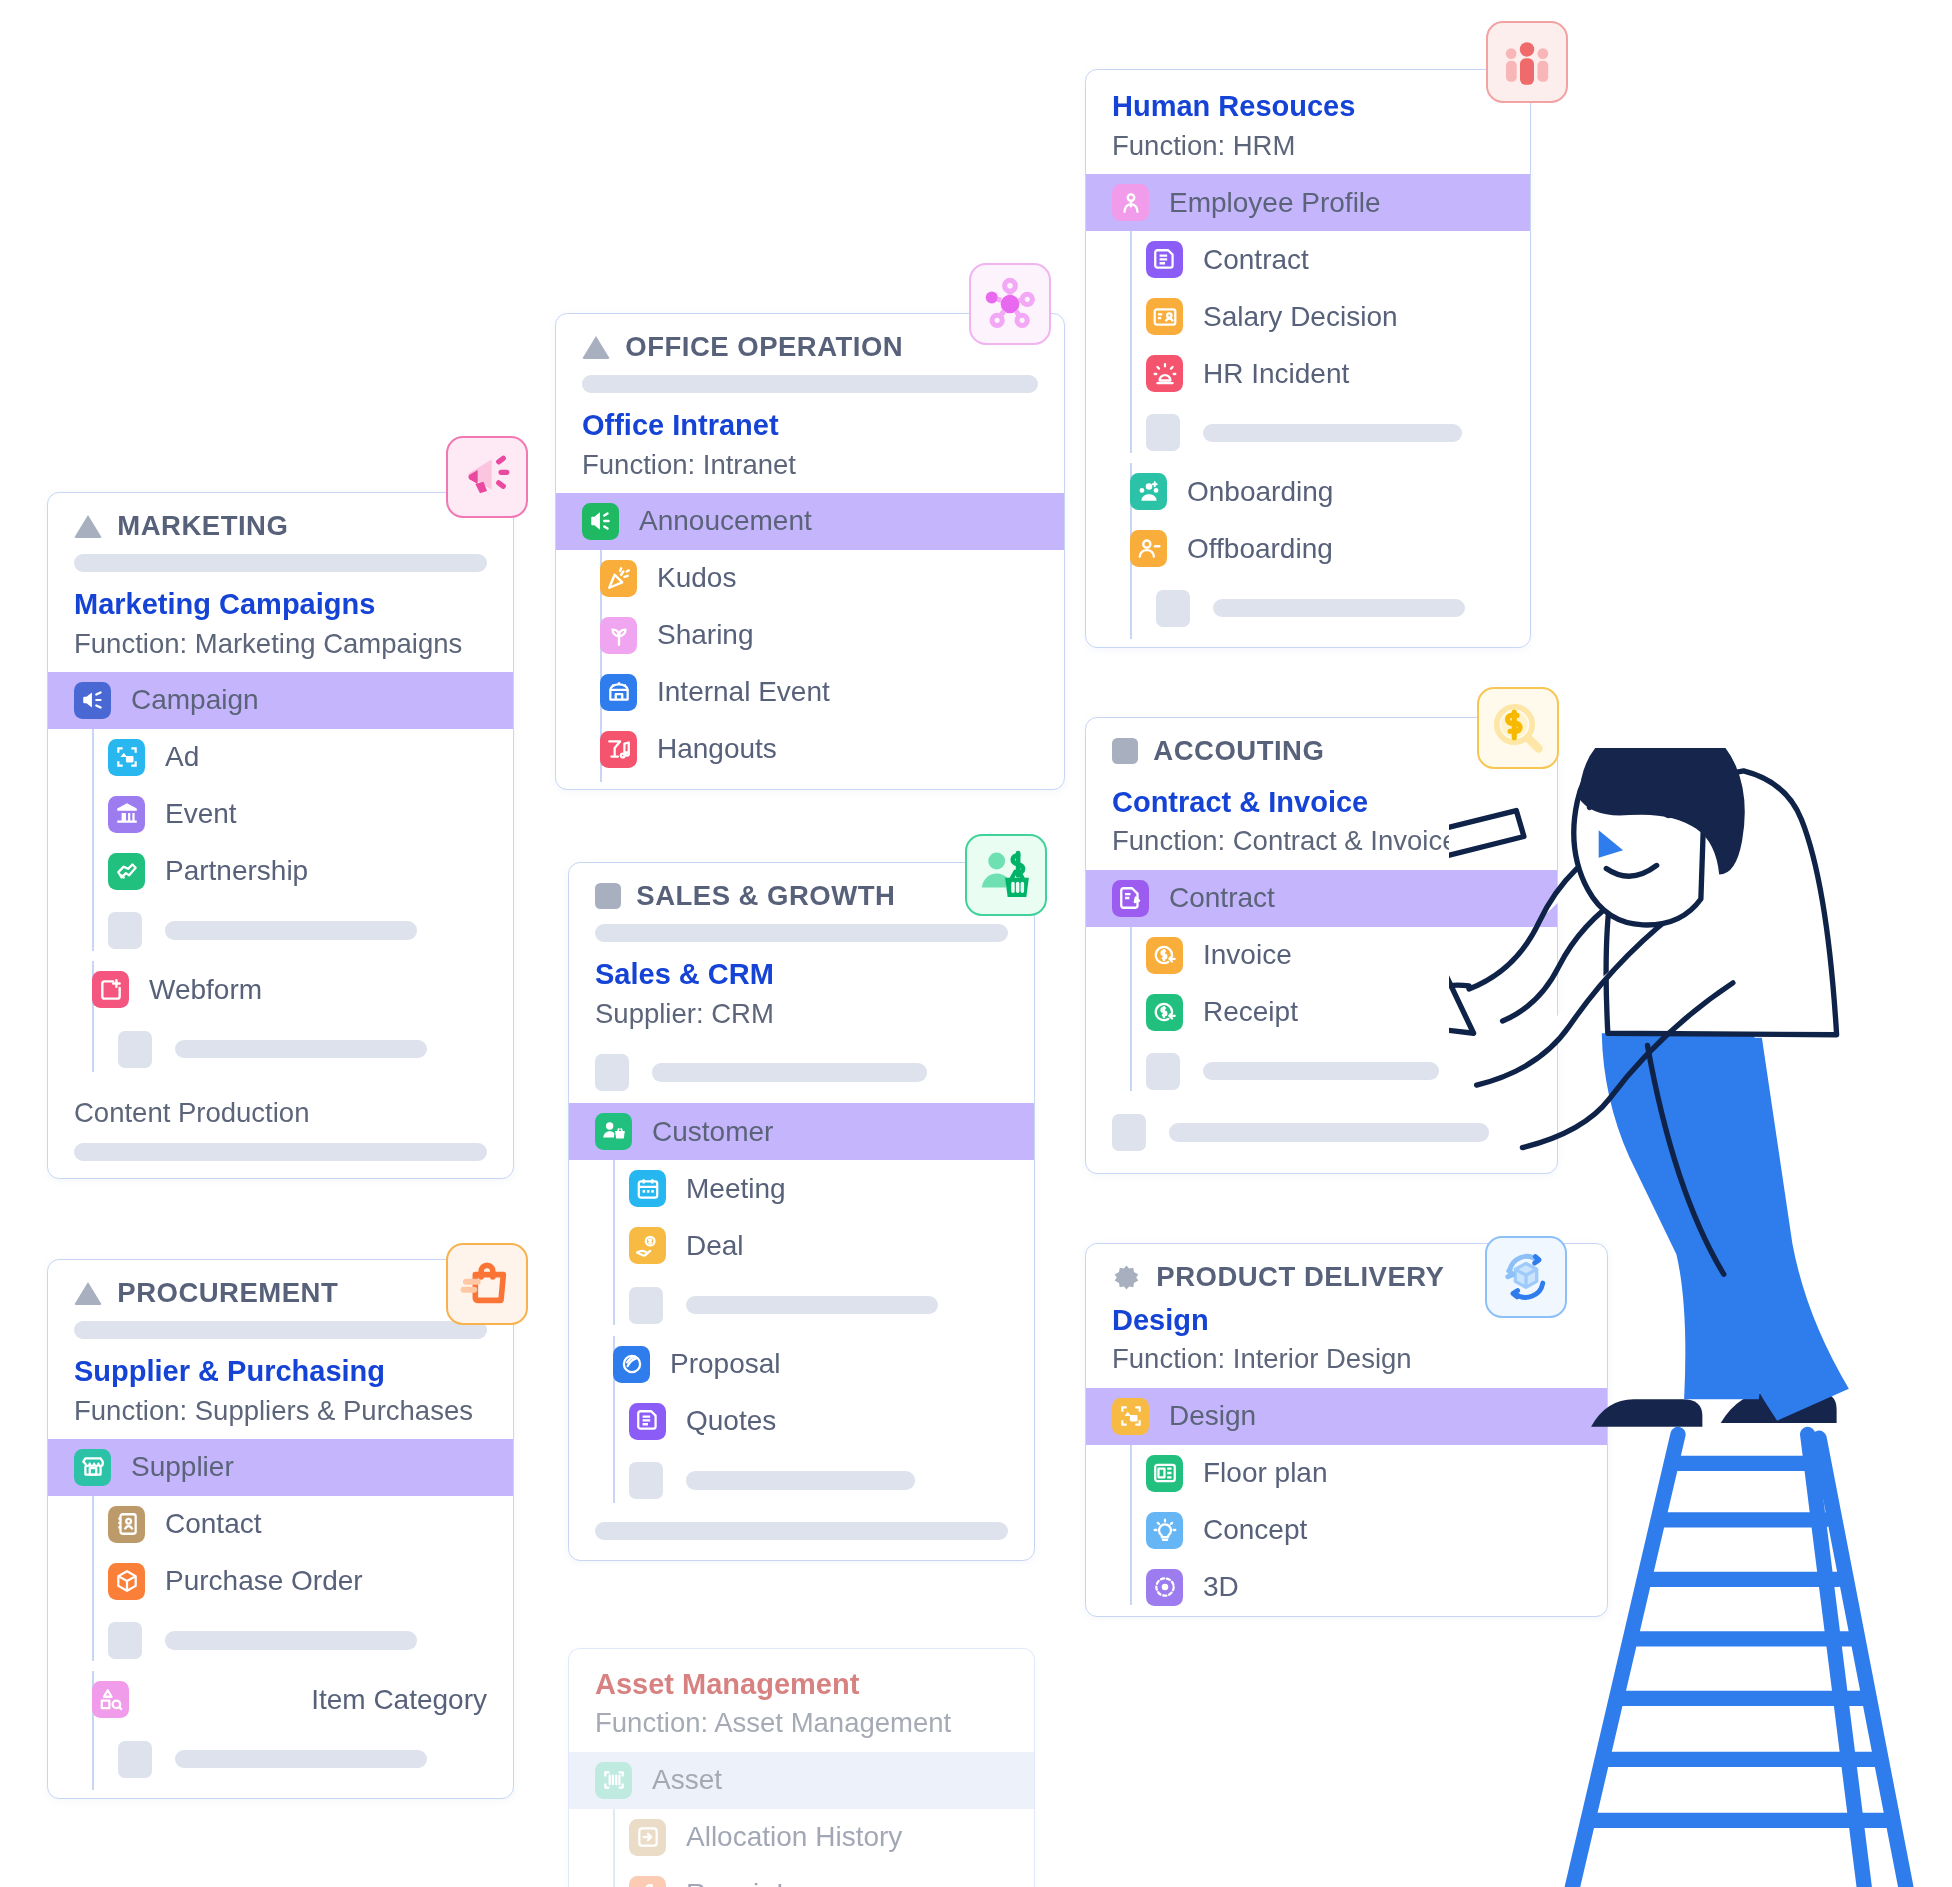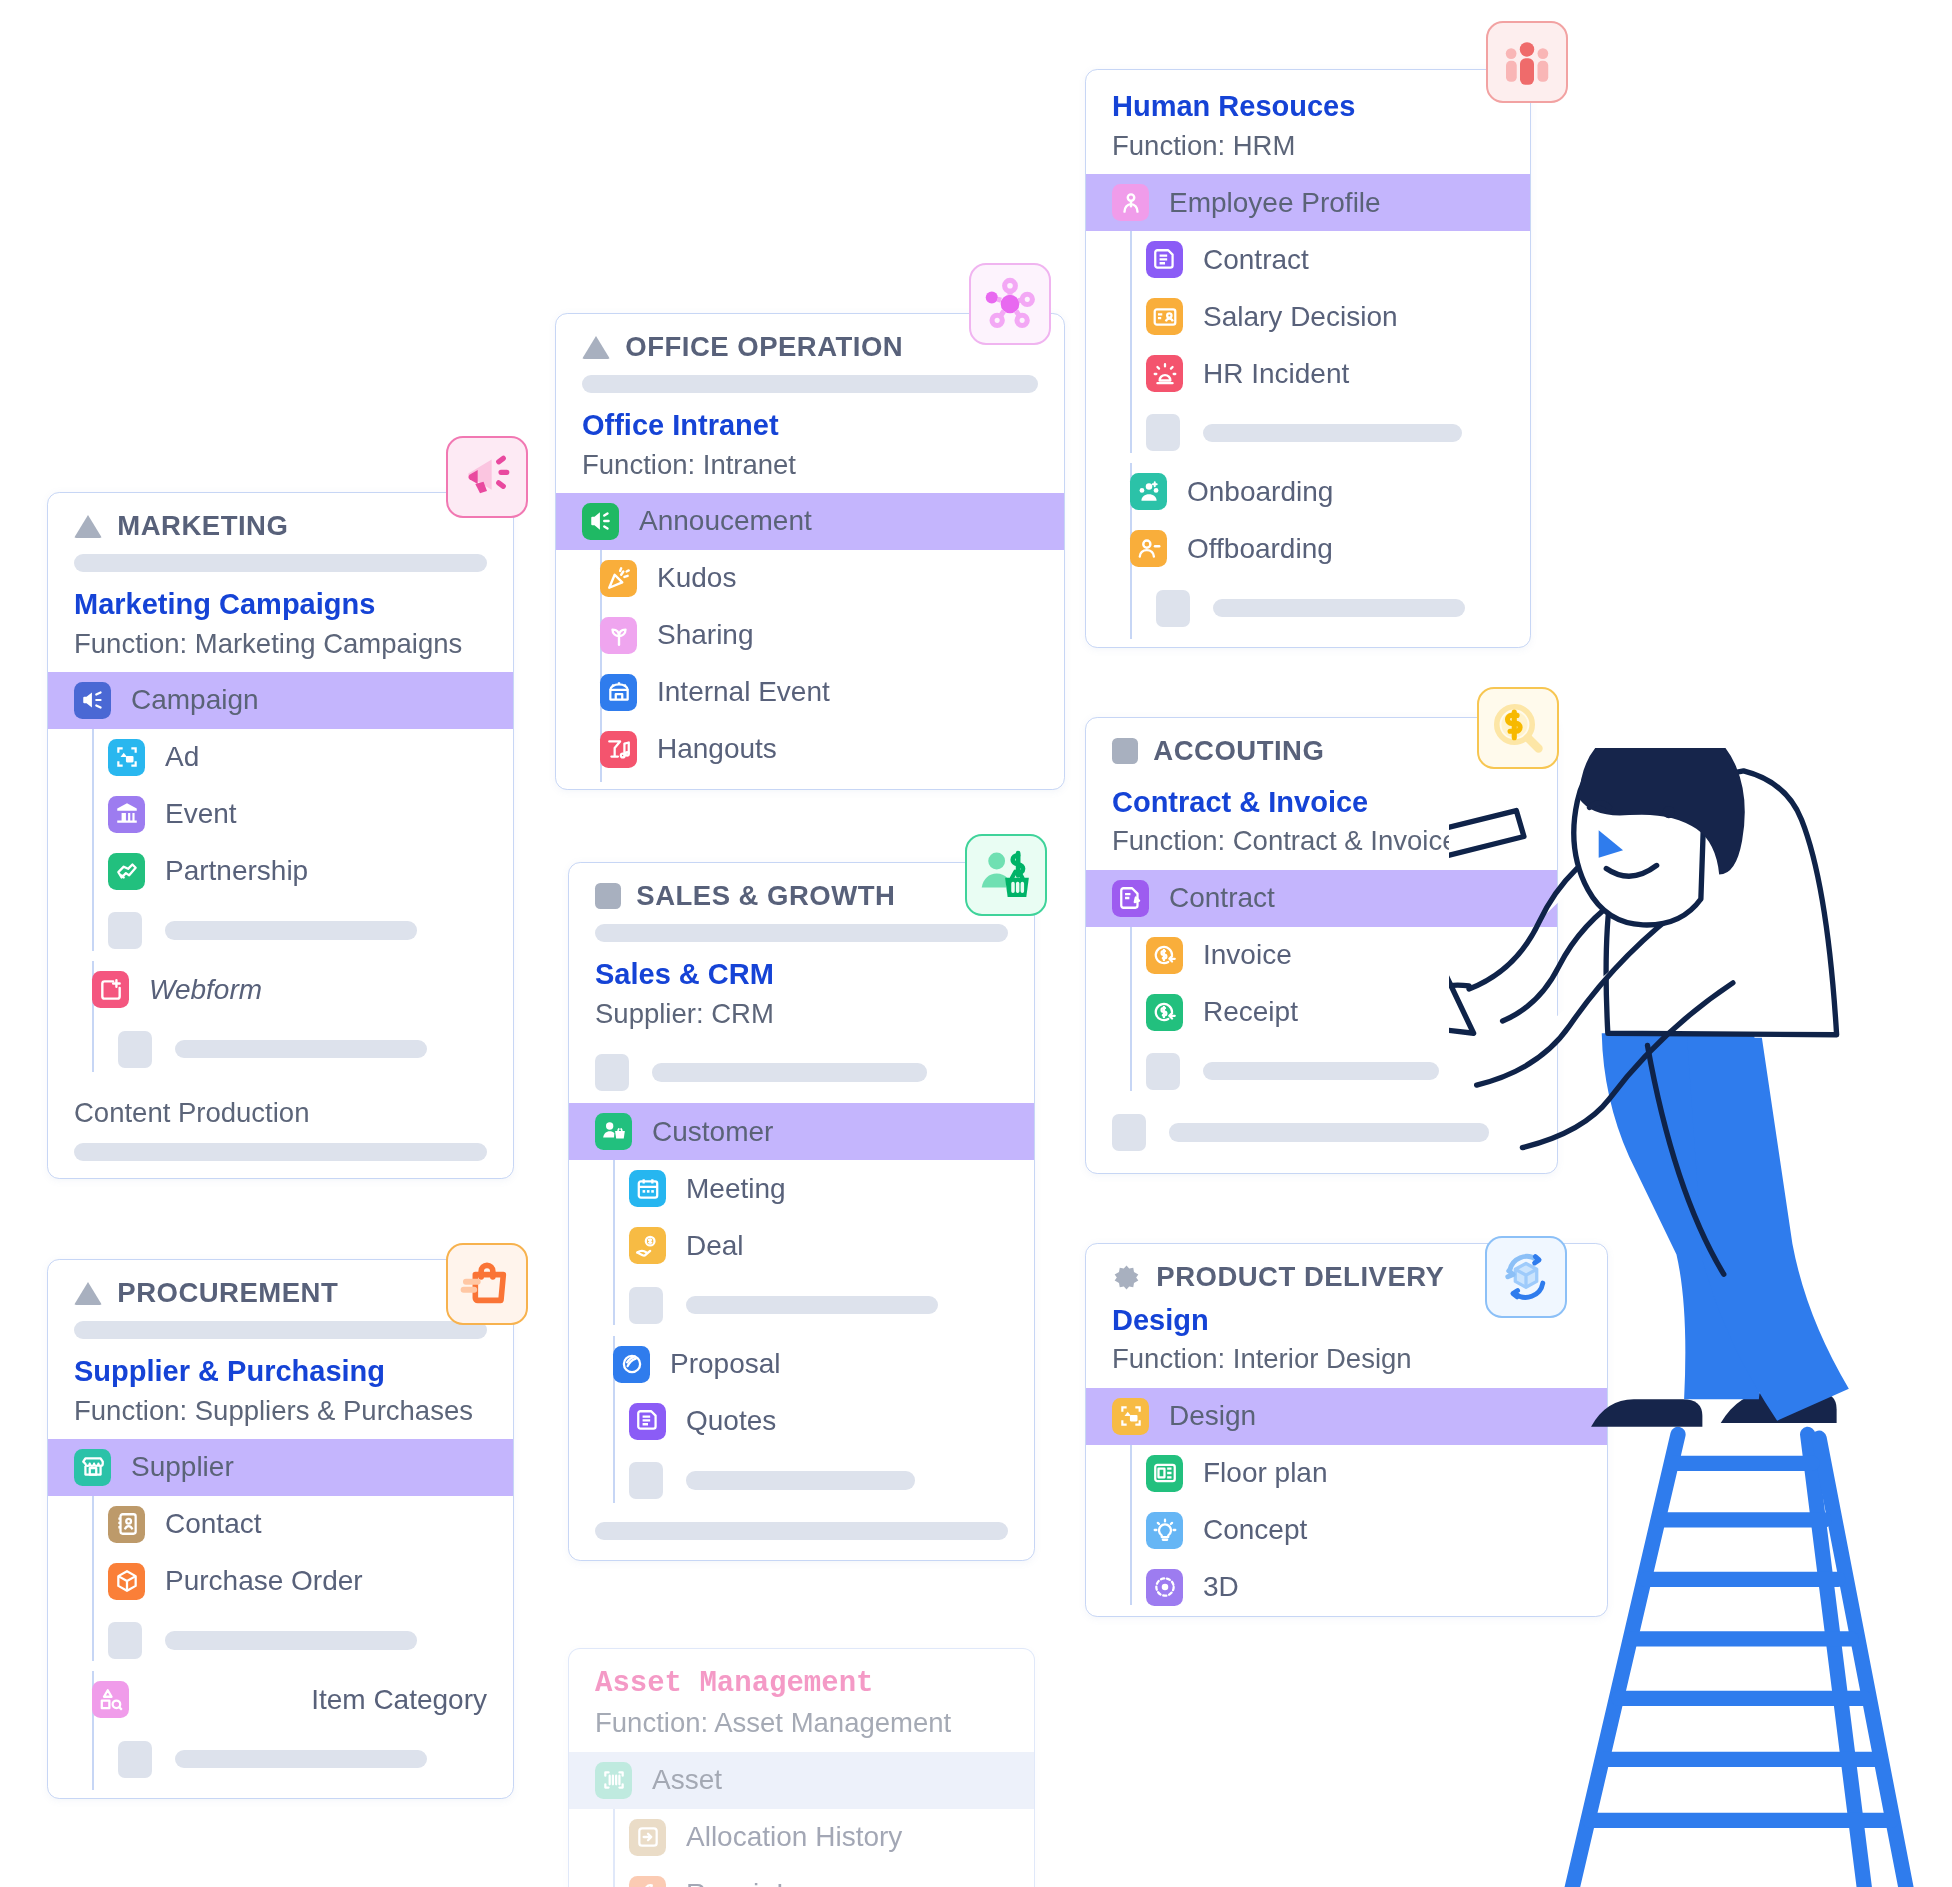--- a/index.html
+++ b/index.html
@@ -42,21 +42,21 @@
     font-size: 27.5px; font-weight: 700; color: #58617a; letter-spacing: 0.5px;
   }
 
   .skel-bar { height: 18.3px; border-radius: 9.2px; background: #dde2ec; }
   .skel-row { display:flex; align-items:center; gap: 23px; padding: 12.2px 26px; }
   .skel-sq { width: 34px; height: 37px; border-radius: 6.9px; background:#dde2ec; flex:0 0 auto;}
   .skel-line { height: 18.3px; border-radius: 9.2px; background: #dde2ec; flex: 1 1 auto; }
 
   .fn-block { padding: 6.1px 26px 10.7px 26px; }
   .fn-name { font-size: 29px; font-weight: 700; color: #1543d6; line-height: 1.25; }
-  .fn-name.soft { color:#ec4899;font-family:Liberation Mono, monospace; }
+  .fn-name.soft { color:#b91c1c; }
   .fn-sub  { font-size: 27.5px; color: #5c6579; line-height: 1.3; margin-top: 3.1px; }
 
   
   .row {
     display: flex; align-items: center; gap: 20px;
     padding: 10px 26px; position: relative;
   }
   .row.sel { background: #c4b5fd; }
   .row.sel.soft { background:#e0e7f7; }
   .row-icon {
@@ -197,21 +197,21 @@
             </svg>
         </span>
         <span class="row-label">Partnership</span>
       </div>
       <div class="skel-row" style="padding-left:26px;">
         <span class="skel-sq"></span>
         <span class="skel-line" style="max-width:252px;"></span>
       </div>
     </div>
     <div class="subtree">
-      <div class="row" style="padding-left:44px;font-style:italic;">
+      <div class="row" style="padding-left:44px;">
         <span class="row-icon" style="background:#f4567f;">
           <svg viewBox="0 0 24 24" fill="none" stroke="currentColor" stroke-width="2.2" stroke-linecap="round" stroke-linejoin="round">
               <path d="M14 4H6a2 2 0 00-2 2v12a2 2 0 002 2h12a2 2 0 002-2v-8"></path>
               <path d="M17 3v6M14 6h6"></path>
             </svg>
         </span>
         <span class="row-label">Webform</span>
       </div>
       <div class="skel-row" style="padding-left:70px;">
         <span class="skel-sq"></span>

